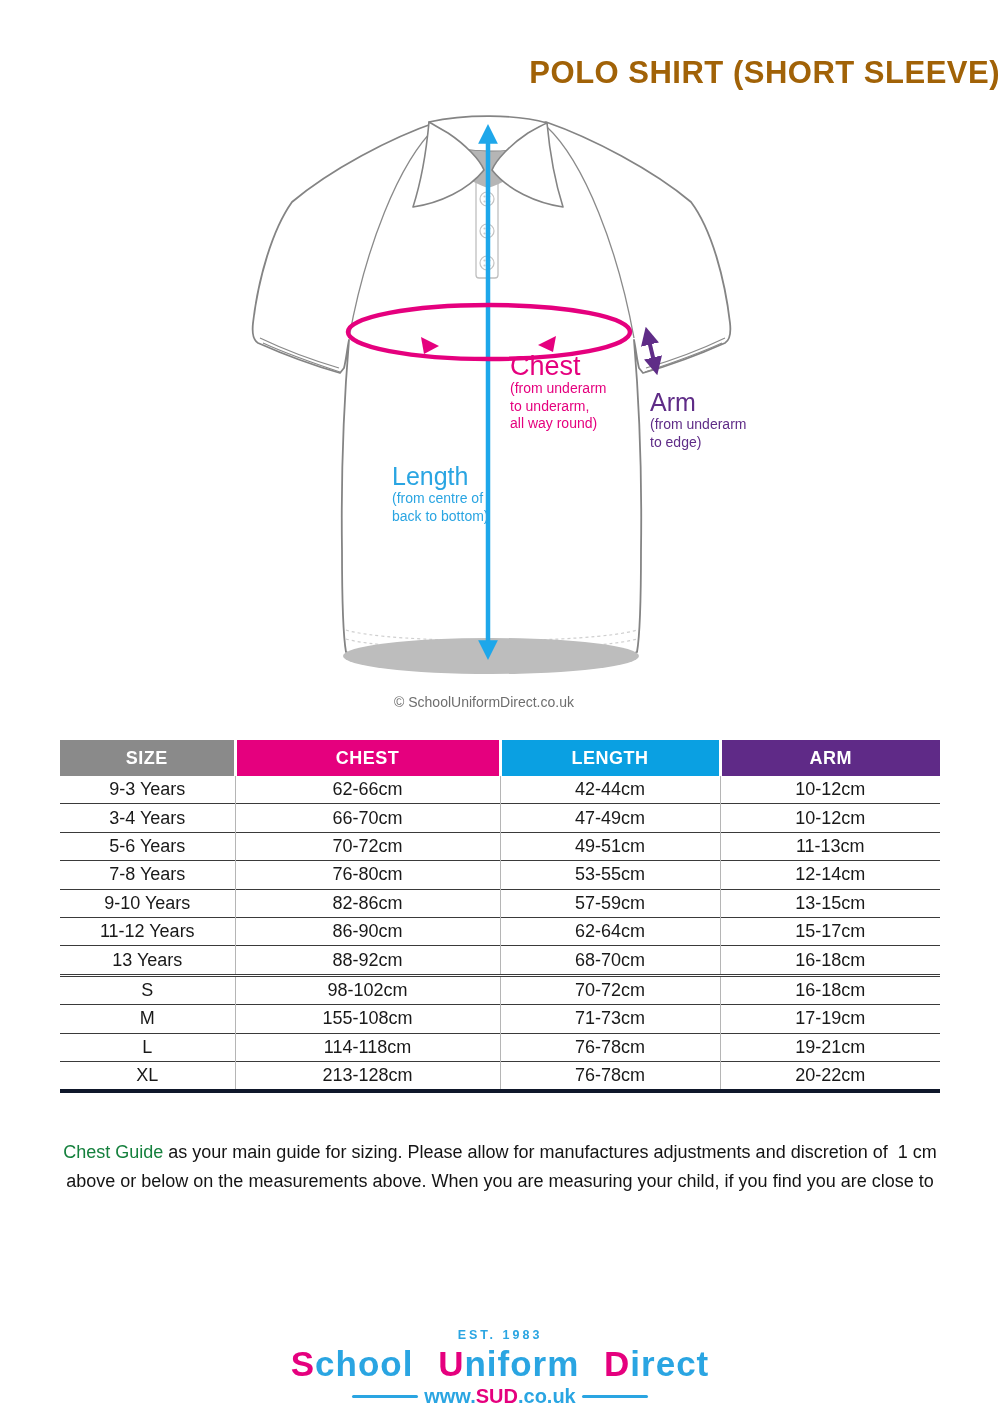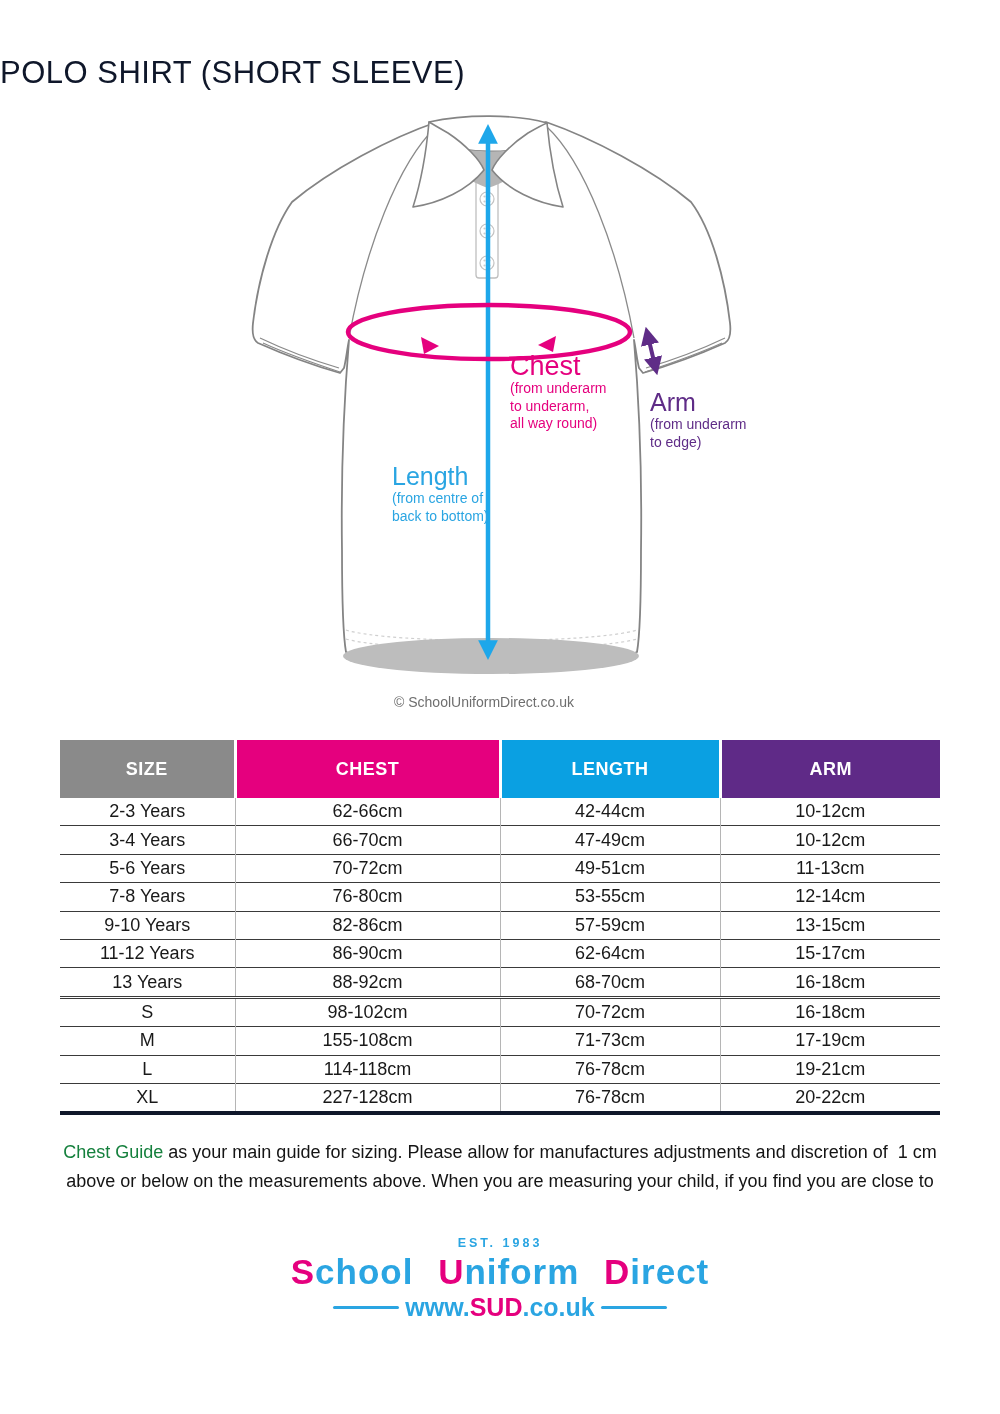--- a/index.html
+++ b/index.html
@@ -2,22 +2,22 @@
 <html><head>
 <meta charset="utf-8">
 <style>
   html,body { margin:0; padding:0; background:#ffffff; }
   .page {
     position:relative; width:1000px; height:1414px; background:#ffffff;
     font-family:"Liberation Sans", sans-serif; overflow:hidden;
   }
   
   .title {
-    position:absolute; top:55px; left:0; width:1000px; text-align:left;
-    font-size:31px; font-weight:normal; letter-spacing:0.5px; color:#0f172a;
+    position:absolute; top:55px; left:0; width:1000px; text-align:right;
+    font-size:31px; font-weight:bold; letter-spacing:0.5px; color:#a16207;
   }
   
   .diagram { position:absolute; top:0; left:0; width:1000px; height:740px; }
   .shirt-svg { position:absolute; left:240px; top:100px; }
   .meas-label { position:absolute; }
   .meas-title { font-size:27px; line-height:28px; }
   .meas-sub { font-size:14px; line-height:17.5px; margin-top:0; }
   .chest-label { left:510px; top:352px; color:#e5007e; }
   .arm-label   { left:650px; top:388px; color:#5f2c87; }
   .arm-label .meas-title { font-size:25px; }
@@ -27,48 +27,48 @@
     position:absolute; top:694px; left:0; width:968px; text-align:center;
     font-size:14px; color:#6e6e6e;
   }
   
   .size-table {
     position:absolute; left:60px; top:740px; width:880px;
     border-collapse:collapse; table-layout:fixed; text-align:center;
   }
   .size-table thead th {
     height:34px; color:#ffffff; font-weight:bold; font-size:18px;
-    letter-spacing:0.5px; padding:12px;
+    letter-spacing:0.5px; padding:1px;
   }
   .size-table thead th + th { border-left:3px solid #ffffff; }
   .size-table tbody td {
     height:27.4px; font-size:18px; color:#191919; padding:0;
     border-top:1px solid #3a3a3a;
   }
   .size-table tbody tr:first-child td { border-top:none; }
   .size-table tbody td + td { border-left:1px solid #b5b5b5; }
   .size-table tbody tr.adult td { border-top:3px double #3a3a3a; }
   .size-table tbody tr:last-child td { border-bottom:4px solid #0f172a; }
   
   .note {
     position:absolute; top:1138px; left:50px; width:900px; text-align:center;
     font-size:18px; line-height:28.5px; color:#141414;
   }
   .note-line { white-space:pre-wrap; }
   .pink-text { color:#15803d; }
   
-  .logo { position:absolute; top:1236px; left:0; width:1000px; text-align:center; }
+  .logo { position:absolute; top:1328px; left:0; width:1000px; text-align:center; }
   .logo-est { font-size:12.5px; font-weight:bold; letter-spacing:3px; color:#2aa5e2; }
   .logo-name { font-size:35px; font-weight:bold; letter-spacing:1px; margin-top:2px; }
   .lg-pink { color:#e5007e; }
   .lg-blue { color:#2aa5e2; }
   .wordgap { margin-left:14px; }
   .logo-url {
     display:flex; justify-content:center; align-items:center; gap:6px;
-    margin-top:1px; font-size:25px; font-weight:bold;
+    margin-top:1px; font-size:20px; font-weight:bold;
   }
   .dash { width:66px; height:3px; background:#2aa5e2; border-radius:2px; }
 </style>
 </head>
 <body>
 
 <div class="page">
 
   <div class="title">POLO SHIRT (SHORT SLEEVE)</div>
 
@@ -193,21 +193,21 @@
     <thead>
       <tr>
         <th style="background-color: rgb(138, 138, 138);">SIZE</th>
         <th style="background-color: rgb(229, 0, 126);">CHEST</th>
         <th style="background-color: rgb(10, 160, 226);">LENGTH</th>
         <th style="background-color: rgb(95, 42, 135);">ARM</th>
       </tr>
     </thead>
     <tbody>
       <tr>
-          <td>2-3 Years</td>
+          <td>9-3 Years</td>
           <td>62-66cm</td>
           <td>42-44cm</td>
           <td>10-12cm</td>
         </tr>
       <tr>
           <td>3-4 Years</td>
           <td>66-70cm</td>
           <td>47-49cm</td>
           <td>10-12cm</td>
         </tr>
@@ -254,21 +254,21 @@
           <td>17-19cm</td>
         </tr>
       <tr>
           <td>L</td>
           <td>114-118cm</td>
           <td>76-78cm</td>
           <td>19-21cm</td>
         </tr>
       <tr>
           <td>XL</td>
-          <td>227-128cm</td>
+          <td>213-128cm</td>
           <td>76-78cm</td>
           <td>20-22cm</td>
         </tr>
     </tbody>
   </table>
 
   <div class="note">
     <div class="note-line"><span class="pink-text">Chest Guide</span><span> as your main guide for sizing. Please allow for manufactures adjustments and discretion of  1 cm</span></div>
     <div class="note-line"><span>above or below on the measurements above. When you are measuring your child, if you find you are close to</span></div>
   </div>

